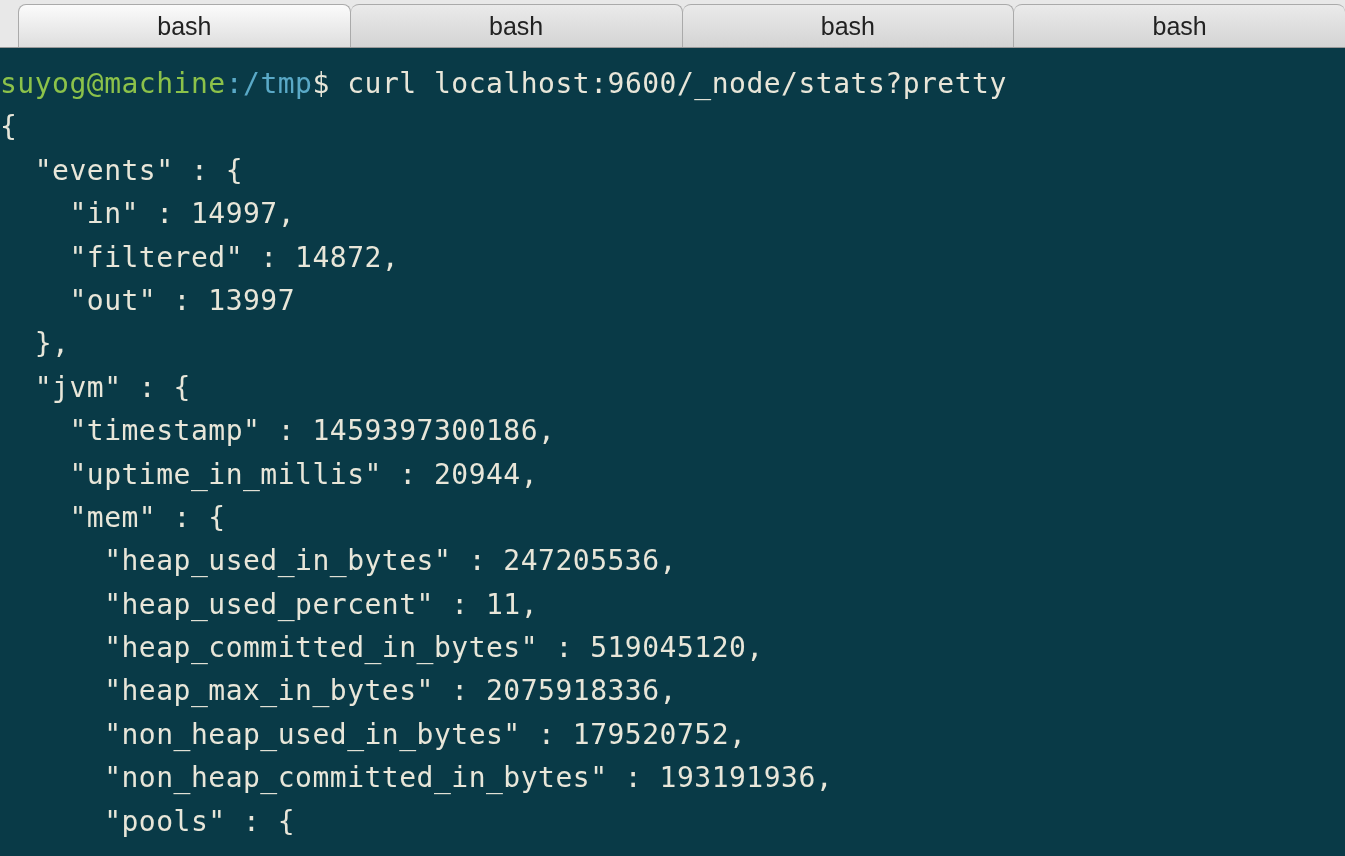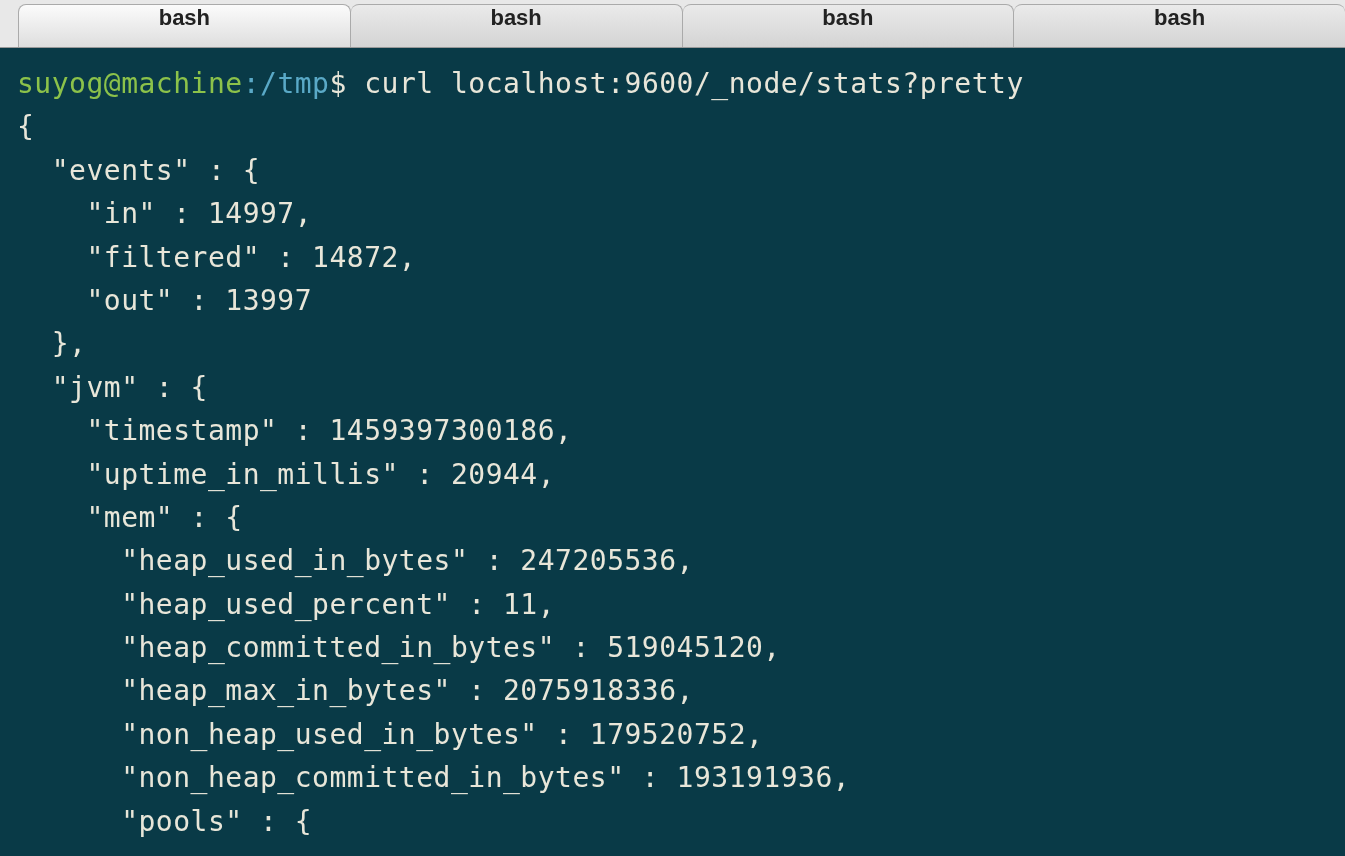--- a/index.html
+++ b/index.html
@@ -17,27 +17,27 @@
   }
   .tab-bar {
     display: flex;
     height: 48px;
     background: #e8e8e8;
     border-bottom: 1px solid #999;
   }
   .tab {
     flex: 1;
     display: flex;
-    align-items: flex-start;
+    align-items: center;
     justify-content: center;
     border-right: 1px solid #aaa;
     border-top: 1px solid #aaa;
     font-family: "Lucida Grande", "Helvetica Neue", Arial, sans-serif;
-    font-size: 22px;
-    font-weight: bold;
+    font-size: 25px;
+    font-weight: normal;
     color: #222;
     cursor: pointer;
     user-select: none;
   }
   .tab:first-child {
     border-left: 1px solid #aaa;
     border-top-left-radius: 8px;
     border-top-right-radius: 8px;
     margin-left: 18px;
     margin-top: 4px;
@@ -54,21 +54,20 @@
   }
   .tab:last-child {
     border-right: none;
   }
   .terminal {
     padding: 14px 0;
     color: #e8e6d9;
     line-height: 1.55;
     white-space: pre;
     letter-spacing: 0.5px;
-    margin-left: 17px;
   }
   .user { color: #8cc24a; }
   .host { color: #8cc24a; }
   .path { color: #5aa9c7; }
   .dollar { color: #e8e6d9; }
   .cmd { color: #e8e6d9; }
 </style>
 </head>
 <body>
 

